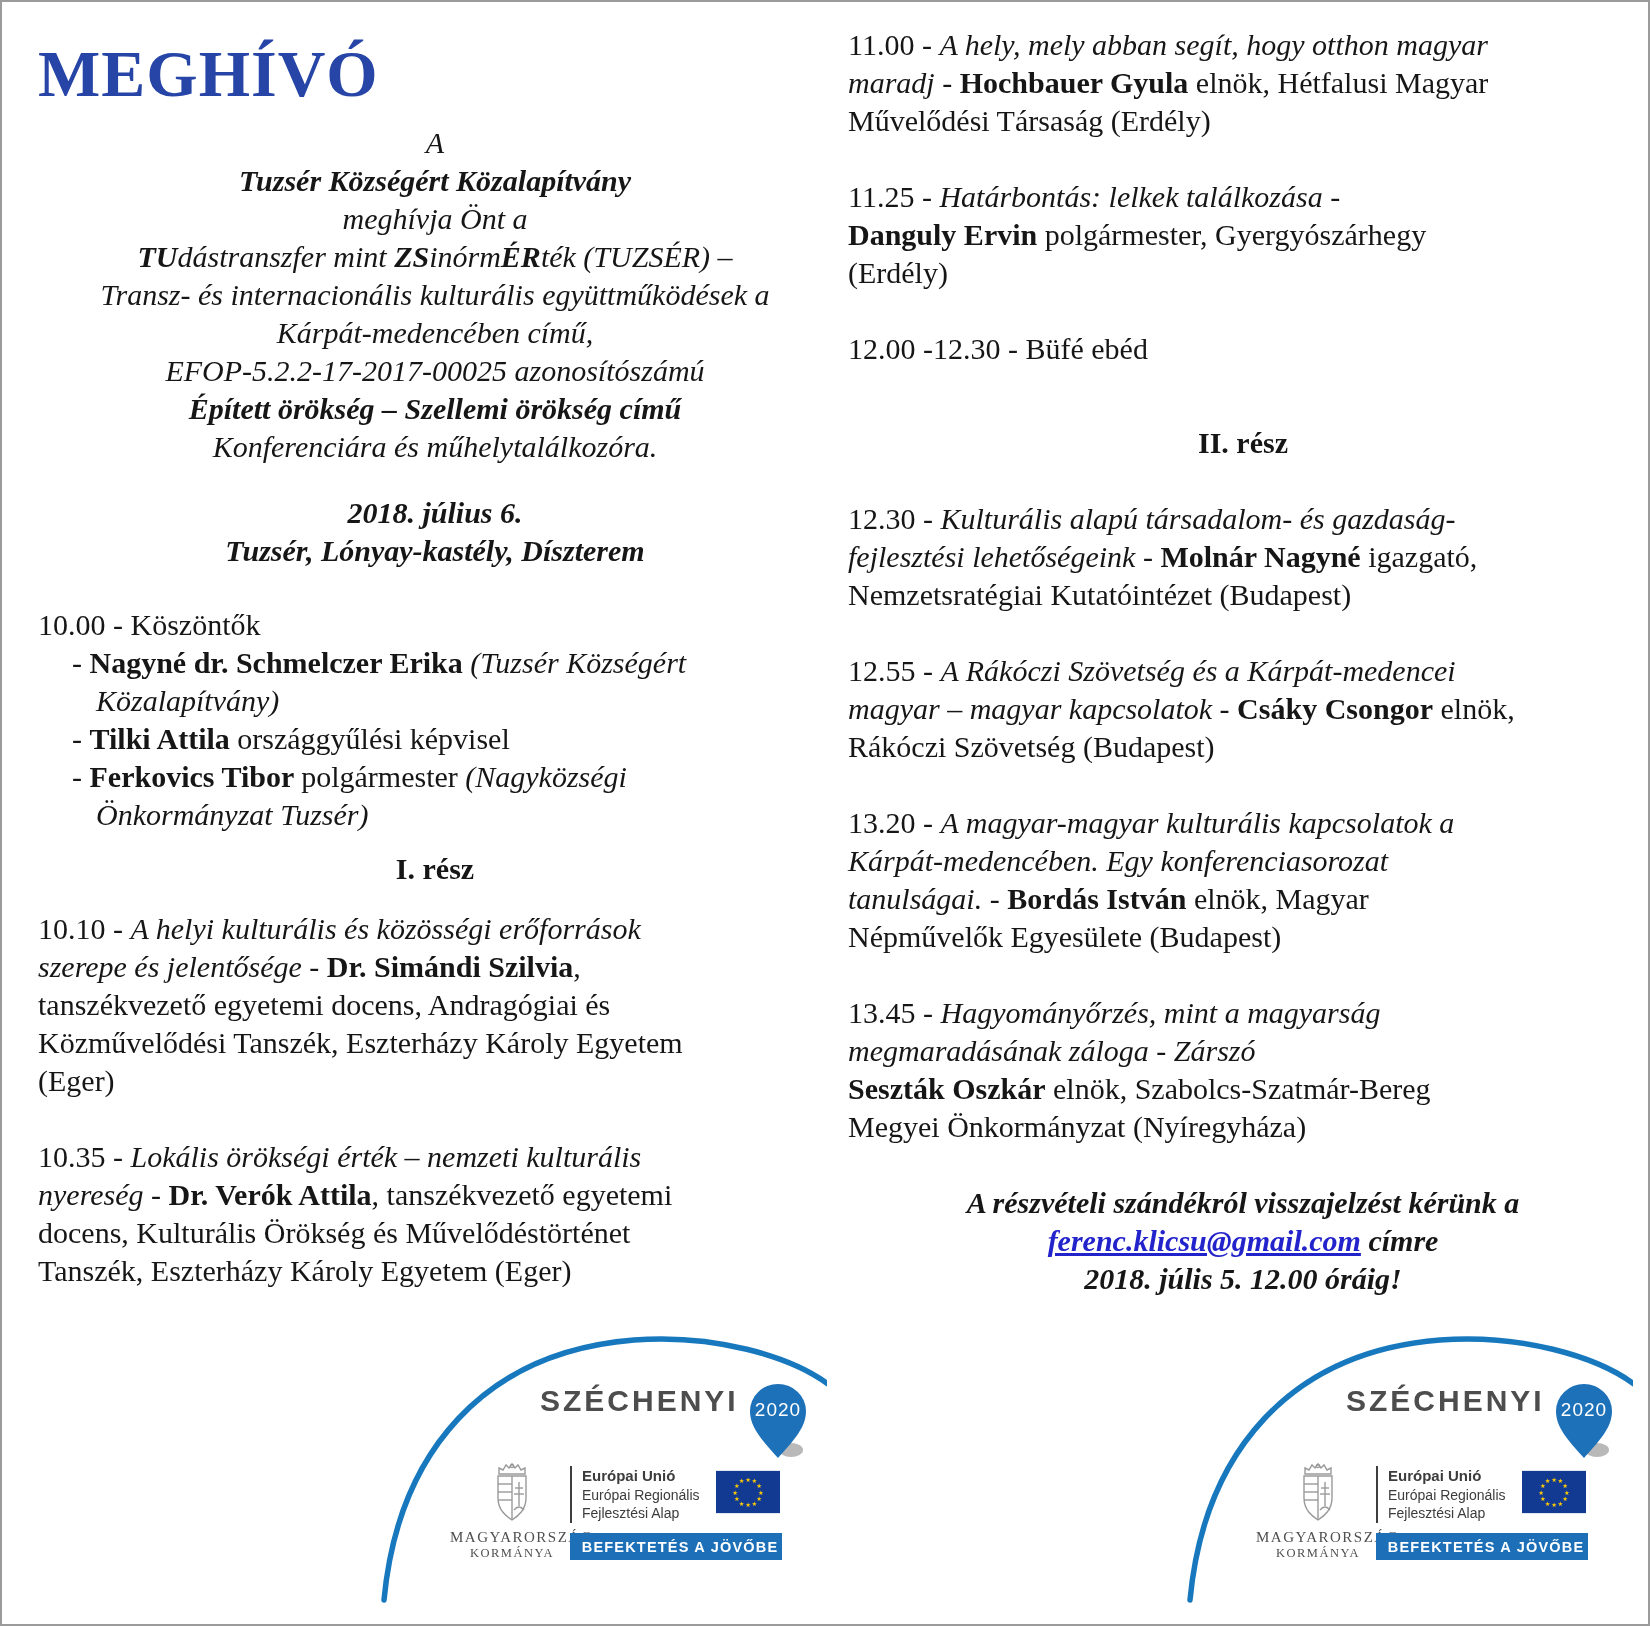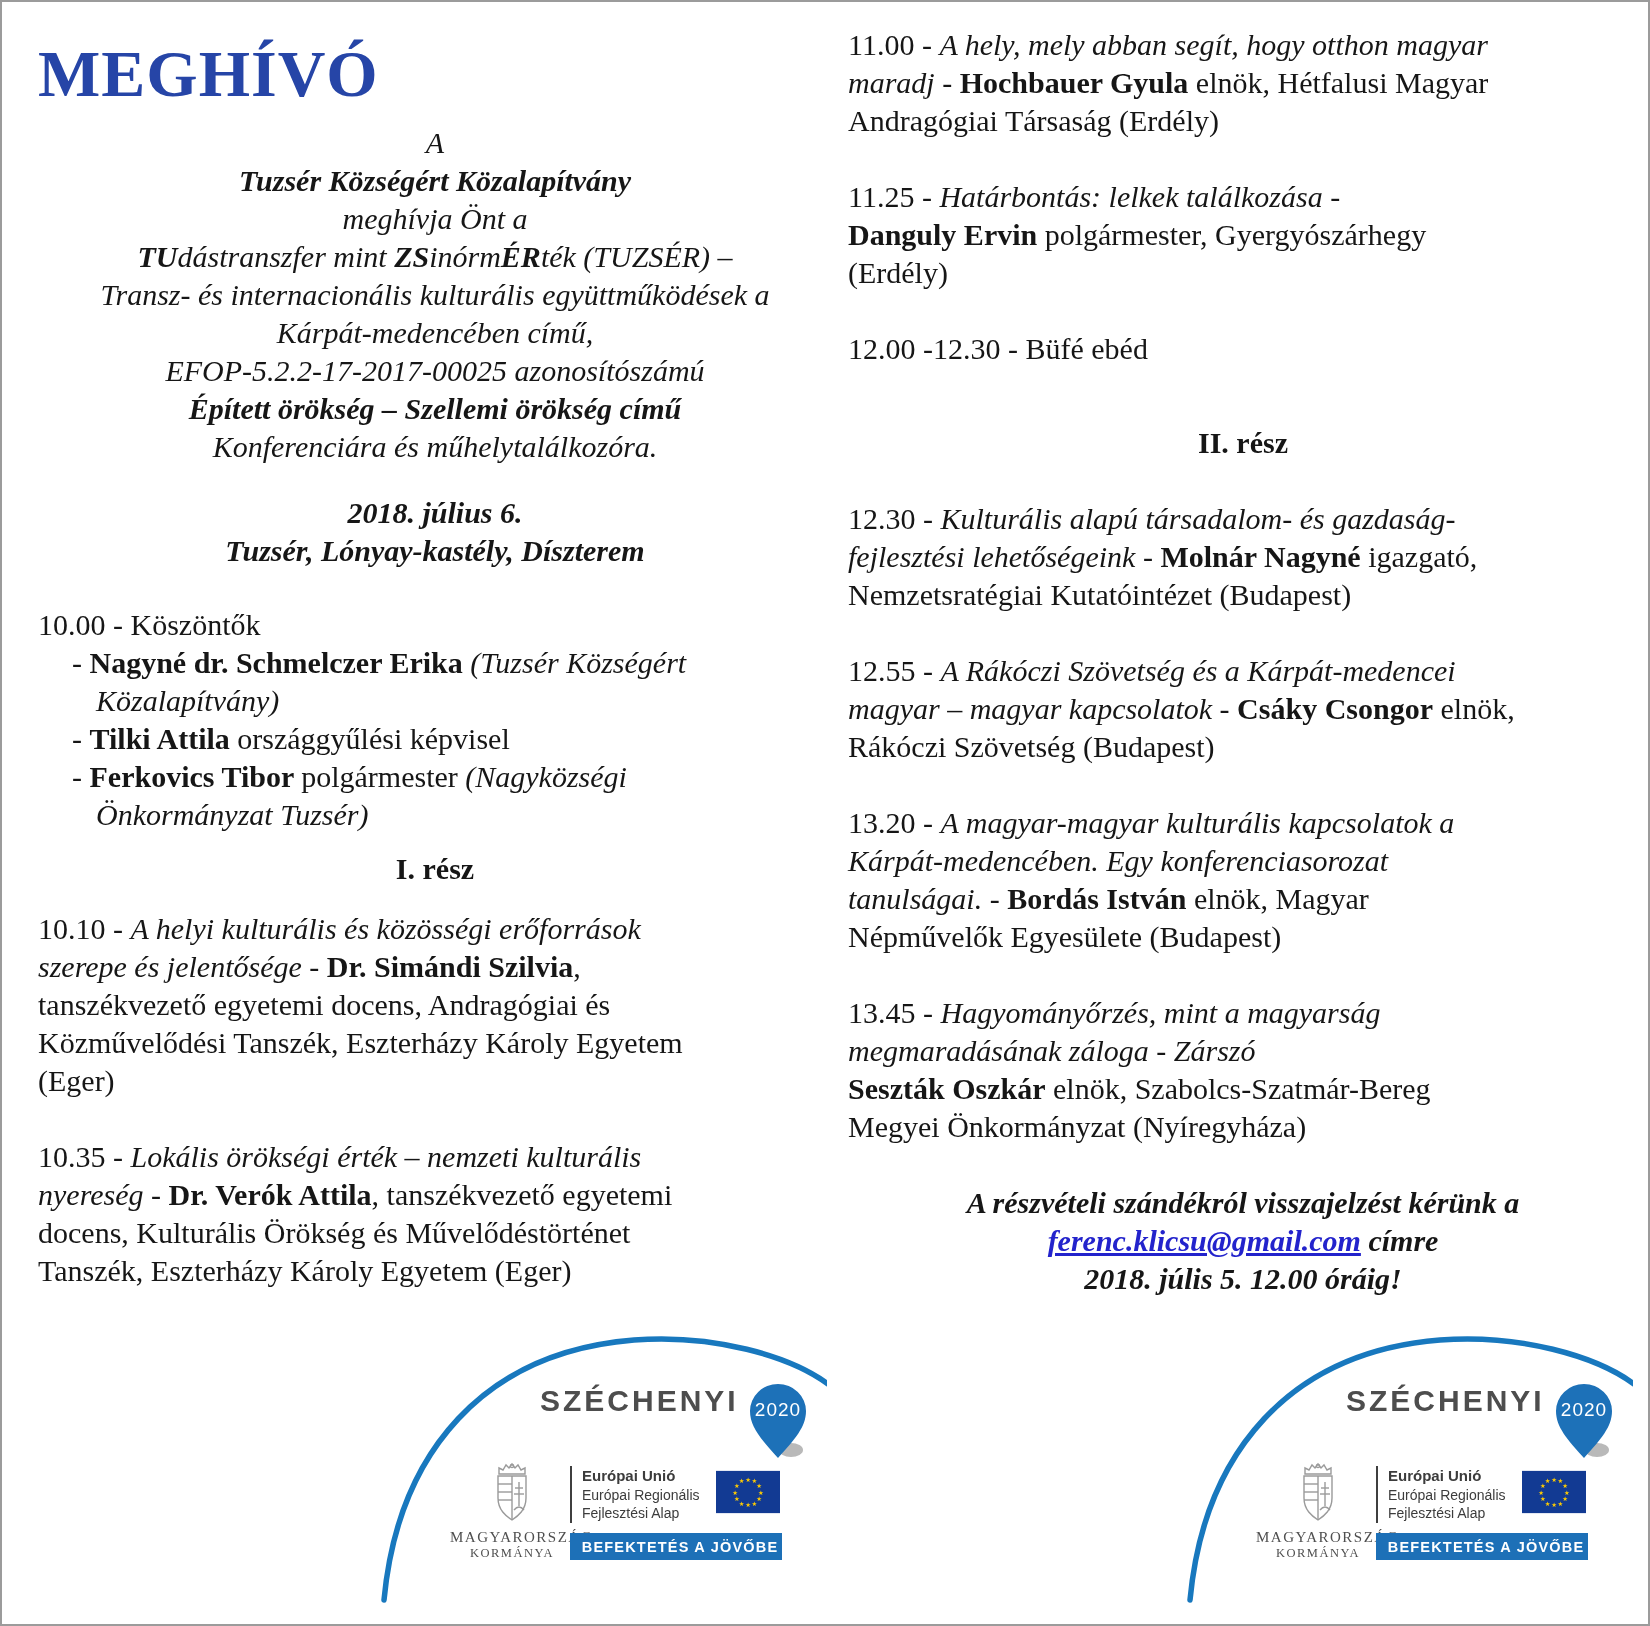--- a/index.html
+++ b/index.html
@@ -128,21 +128,21 @@
       </div>
     </div>
 
     <div class="section-heading">I. rész</div>
 
     <div class="item"><span class="seg-r">10.10 - </span><span class="seg-i">A helyi kulturális és közösségi erőforrások</span><br><span class="seg-i">szerepe és jelentősége</span><span class="seg-r"> - </span><span class="seg-b">Dr. Simándi Szilvia</span><span class="seg-r">,</span><br><span class="seg-r">tanszékvezető egyetemi docens, Andragógiai és</span><br><span class="seg-r">Közművelődési Tanszék, Eszterházy Károly Egyetem</span><br><span class="seg-r">(Eger)</span></div>
     <div class="item"><span class="seg-r">10.35 - </span><span class="seg-i">Lokális örökségi érték – nemzeti kulturális</span><br><span class="seg-i">nyereség</span><span class="seg-r"> - </span><span class="seg-b">Dr. Verók Attila</span><span class="seg-r">, tanszékvezető egyetemi</span><br><span class="seg-r">docens, Kulturális Örökség és Művelődéstörténet</span><br><span class="seg-r">Tanszék, Eszterházy Károly Egyetem (Eger)</span></div>
   </div>
 
   <div class="col col-right">
-    <div class="item"><span class="seg-r">11.00 - </span><span class="seg-i">A hely, mely abban segít, hogy otthon magyar</span><br><span class="seg-i">maradj</span><span class="seg-r"> - </span><span class="seg-b">Hochbauer Gyula</span><span class="seg-r"> elnök, Hétfalusi Magyar</span><br><span class="seg-r">Andragógiai Társaság (Erdély)</span></div>
+    <div class="item"><span class="seg-r">11.00 - </span><span class="seg-i">A hely, mely abban segít, hogy otthon magyar</span><br><span class="seg-i">maradj</span><span class="seg-r"> - </span><span class="seg-b">Hochbauer Gyula</span><span class="seg-r"> elnök, Hétfalusi Magyar</span><br><span class="seg-r">Művelődési Társaság (Erdély)</span></div>
     <div class="item"><span class="seg-r">11.25 - </span><span class="seg-i">Határbontás: lelkek találkozása -</span><br><span class="seg-b">Danguly Ervin</span><span class="seg-r"> polgármester, Gyergyószárhegy</span><br><span class="seg-r">(Erdély)</span></div>
     <div class="item"><span class="seg-r">12.00 -12.30 - Büfé ebéd</span></div>
 
     <div class="section-heading-2">II. rész</div>
 
     <div class="item"><span class="seg-r">12.30 - </span><span class="seg-i">Kulturális alapú társadalom- és gazdaság-</span><br><span class="seg-i">fejlesztési lehetőségeink</span><span class="seg-r"> - </span><span class="seg-b">Molnár Nagyné</span><span class="seg-r"> igazgató,</span><br><span class="seg-r">Nemzetsratégiai Kutatóintézet (Budapest)</span></div>
     <div class="item"><span class="seg-r">12.55 - </span><span class="seg-i">A Rákóczi Szövetség és a Kárpát-medencei</span><br><span class="seg-i">magyar – magyar kapcsolatok</span><span class="seg-r"> - </span><span class="seg-b">Csáky Csongor</span><span class="seg-r"> elnök,</span><br><span class="seg-r">Rákóczi Szövetség (Budapest)</span></div>
     <div class="item"><span class="seg-r">13.20 - </span><span class="seg-i">A magyar-magyar kulturális kapcsolatok a</span><br><span class="seg-i">Kárpát-medencében. Egy konferenciasorozat</span><br><span class="seg-i">tanulságai.</span><span class="seg-r"> - </span><span class="seg-b">Bordás István</span><span class="seg-r"> elnök, Magyar</span><br><span class="seg-r">Népművelők Egyesülete (Budapest)</span></div>
     <div class="item"><span class="seg-r">13.45 - </span><span class="seg-i">Hagyományőrzés, mint a magyarság</span><br><span class="seg-i">megmaradásának záloga - Zárszó</span><br><span class="seg-b">Seszták Oszkár</span><span class="seg-r"> elnök, Szabolcs-Szatmár-Bereg</span><br><span class="seg-r">Megyei Önkormányzat (Nyíregyháza)</span></div>
 

